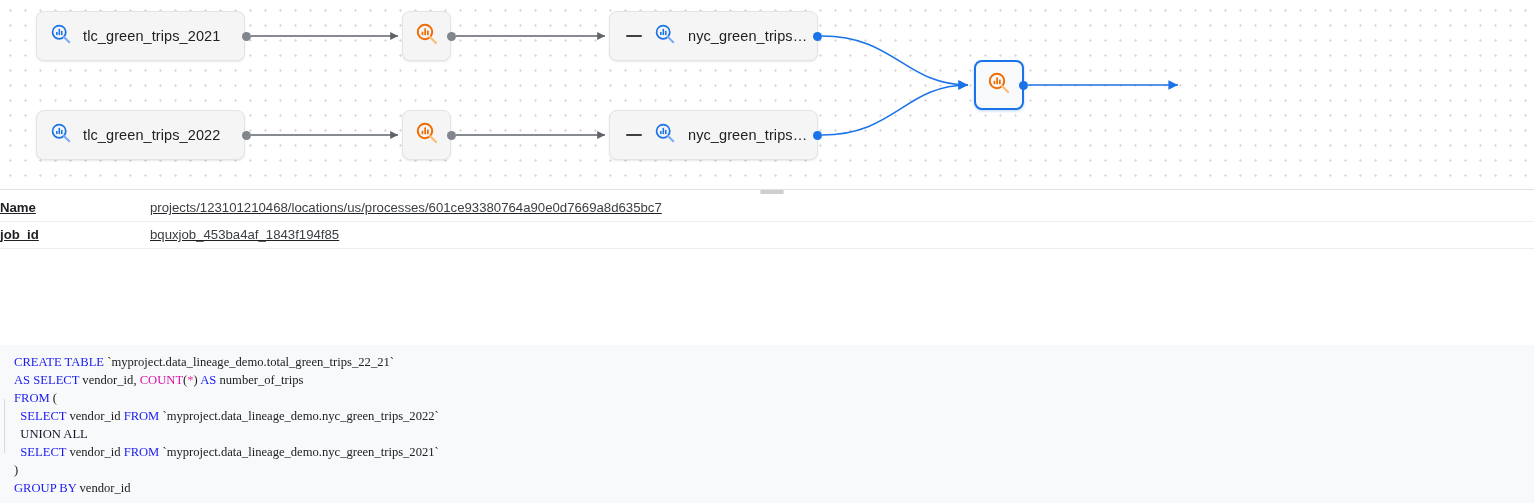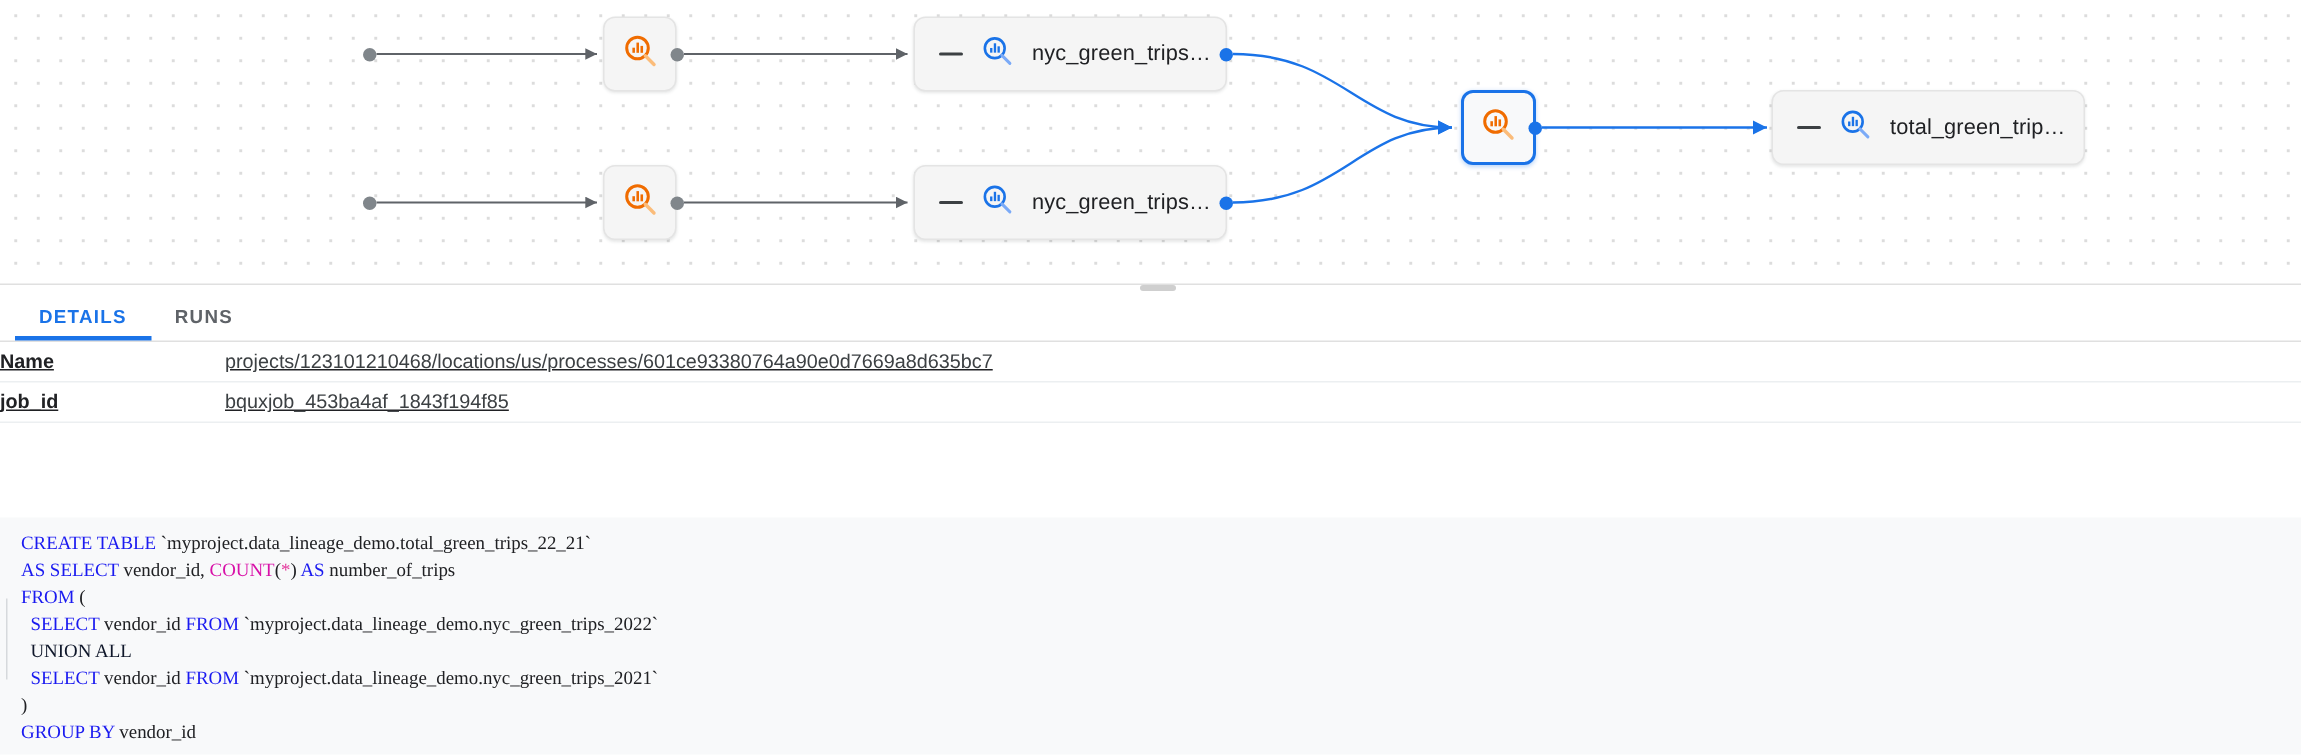--- a/index.html
+++ b/index.html
@@ -240,22 +240,46 @@
 
     <line x1="456" y1="135" x2="605" y2="135" stroke="#5f6368" stroke-width="1.3" marker-end="url(#arrow-gray)"></line>
 
     <path d="M822,36 C895,36 905,85 968,85" fill="none" stroke="#1a73e8" stroke-width="1.6" marker-end="url(#arrow-blue)"></path>
 
     <path d="M822,135 C895,135 905,85 968,85" fill="none" stroke="#1a73e8" stroke-width="1.6" marker-end="url(#arrow-blue)"></path>
 
     <line x1="1028" y1="85" x2="1178" y2="85" stroke="#1a73e8" stroke-width="1.6" marker-end="url(#arrow-blue)"></line>
   </svg>
 
+  <div class="node" style="left:36px; top:11px; width:209px; height:50px; padding-left:13px; gap:11px;">
+    <span class="node-icon">
+      <svg width="22" height="22" viewBox="0 0 24 24">
+        <circle cx="10" cy="10" r="7.2" fill="none" stroke="#1a73e8" stroke-width="1.9"></circle>
+        <line x1="15.2" y1="15.2" x2="21" y2="21" stroke="#7baaf7" stroke-width="2.2" stroke-linecap="round"></line>
+        <rect x="6.6" y="9.8" width="1.7" height="3.4" fill="#1a73e8"></rect>
+        <rect x="9.3" y="6.4" width="1.7" height="6.8" fill="#1a73e8"></rect>
+        <rect x="12" y="8.6" width="1.7" height="4.6" fill="#1a73e8"></rect>
+      </svg>
+    </span>
+    <span class="node-label">tlc_green_trips_2021</span>
+  </div>
   <span class="port gray" style="left:242px; top:31.5px;"></span>
 
+  <div class="node" style="left:36px; top:110px; width:209px; height:50px; padding-left:13px; gap:11px;">
+    <span class="node-icon">
+      <svg width="22" height="22" viewBox="0 0 24 24">
+        <circle cx="10" cy="10" r="7.2" fill="none" stroke="#1a73e8" stroke-width="1.9"></circle>
+        <line x1="15.2" y1="15.2" x2="21" y2="21" stroke="#7baaf7" stroke-width="2.2" stroke-linecap="round"></line>
+        <rect x="6.6" y="9.8" width="1.7" height="3.4" fill="#1a73e8"></rect>
+        <rect x="9.3" y="6.4" width="1.7" height="6.8" fill="#1a73e8"></rect>
+        <rect x="12" y="8.6" width="1.7" height="4.6" fill="#1a73e8"></rect>
+      </svg>
+    </span>
+    <span class="node-label">tlc_green_trips_2022</span>
+  </div>
   <span class="port gray" style="left:242px; top:130.5px;"></span>
 
   <div class="node" style="left:402px; top:11px; width:49px; height:50px; justify-content:center;">
     <span class="node-icon">
       <svg width="24" height="24" viewBox="0 0 24 24">
         <circle cx="10" cy="10" r="7.2" fill="none" stroke="#f06c00" stroke-width="2"></circle>
         <line x1="15.2" y1="15.2" x2="21" y2="21" stroke="#fbbc7a" stroke-width="2.3" stroke-linecap="round"></line>
         <rect x="6.6" y="9.8" width="1.7" height="3.4" fill="#f06c00"></rect>
         <rect x="9.3" y="6.4" width="1.7" height="6.8" fill="#f06c00"></rect>
         <rect x="12" y="8.6" width="1.7" height="4.6" fill="#f06c00"></rect>
@@ -313,49 +337,28 @@
         <circle cx="10" cy="10" r="7.2" fill="none" stroke="#f06c00" stroke-width="2"></circle>
         <line x1="15.2" y1="15.2" x2="21" y2="21" stroke="#fbbc7a" stroke-width="2.3" stroke-linecap="round"></line>
         <rect x="6.6" y="9.8" width="1.7" height="3.4" fill="#f06c00"></rect>
         <rect x="9.3" y="6.4" width="1.7" height="6.8" fill="#f06c00"></rect>
         <rect x="12" y="8.6" width="1.7" height="4.6" fill="#f06c00"></rect>
       </svg>
     </span>
   </div>
   <span class="port blue" style="left:1019px; top:80.5px;"></span>
 
-  <div class="node" style="left:1181px; top:60px; width:209px; height:50px; padding-left:16px; gap:12px;">
-    <span class="collapse-dash"></span>
-    <span class="node-icon">
-      <svg width="22" height="22" viewBox="0 0 24 24">
-        <circle cx="10" cy="10" r="7.2" fill="none" stroke="#1a73e8" stroke-width="1.9"></circle>
-        <line x1="15.2" y1="15.2" x2="21" y2="21" stroke="#7baaf7" stroke-width="2.2" stroke-linecap="round"></line>
-        <rect x="6.6" y="9.8" width="1.7" height="3.4" fill="#1a73e8"></rect>
-        <rect x="9.3" y="6.4" width="1.7" height="6.8" fill="#1a73e8"></rect>
-        <rect x="12" y="8.6" width="1.7" height="4.6" fill="#1a73e8"></rect>
-      </svg>
-    </span>
-    <span class="node-label">total_green_trip…</span>
-  </div>
 </div>
 
 <div id="panel-divider"></div>
 <div id="drag-handle"></div>
 
 <div id="query-panel">
 
 
-  <div id="tabs">
-    <div class="tab active">
-      <span>DETAILS</span>
-    </div>
-    <div class="tab">
-      <span>RUNS</span>
-    </div>
-  </div>
 
   <table id="details-table">
     <tbody>
       <tr>
         <td class="dt-key">Name</td>
         <td class="dt-val">projects/123101210468/locations/us/processes/601ce93380764a90e0d7669a8d635bc7</td>
       </tr>
       <tr>
         <td class="dt-key">job_id</td>
         <td class="dt-val">bquxjob_453ba4af_1843f194f85</td>

